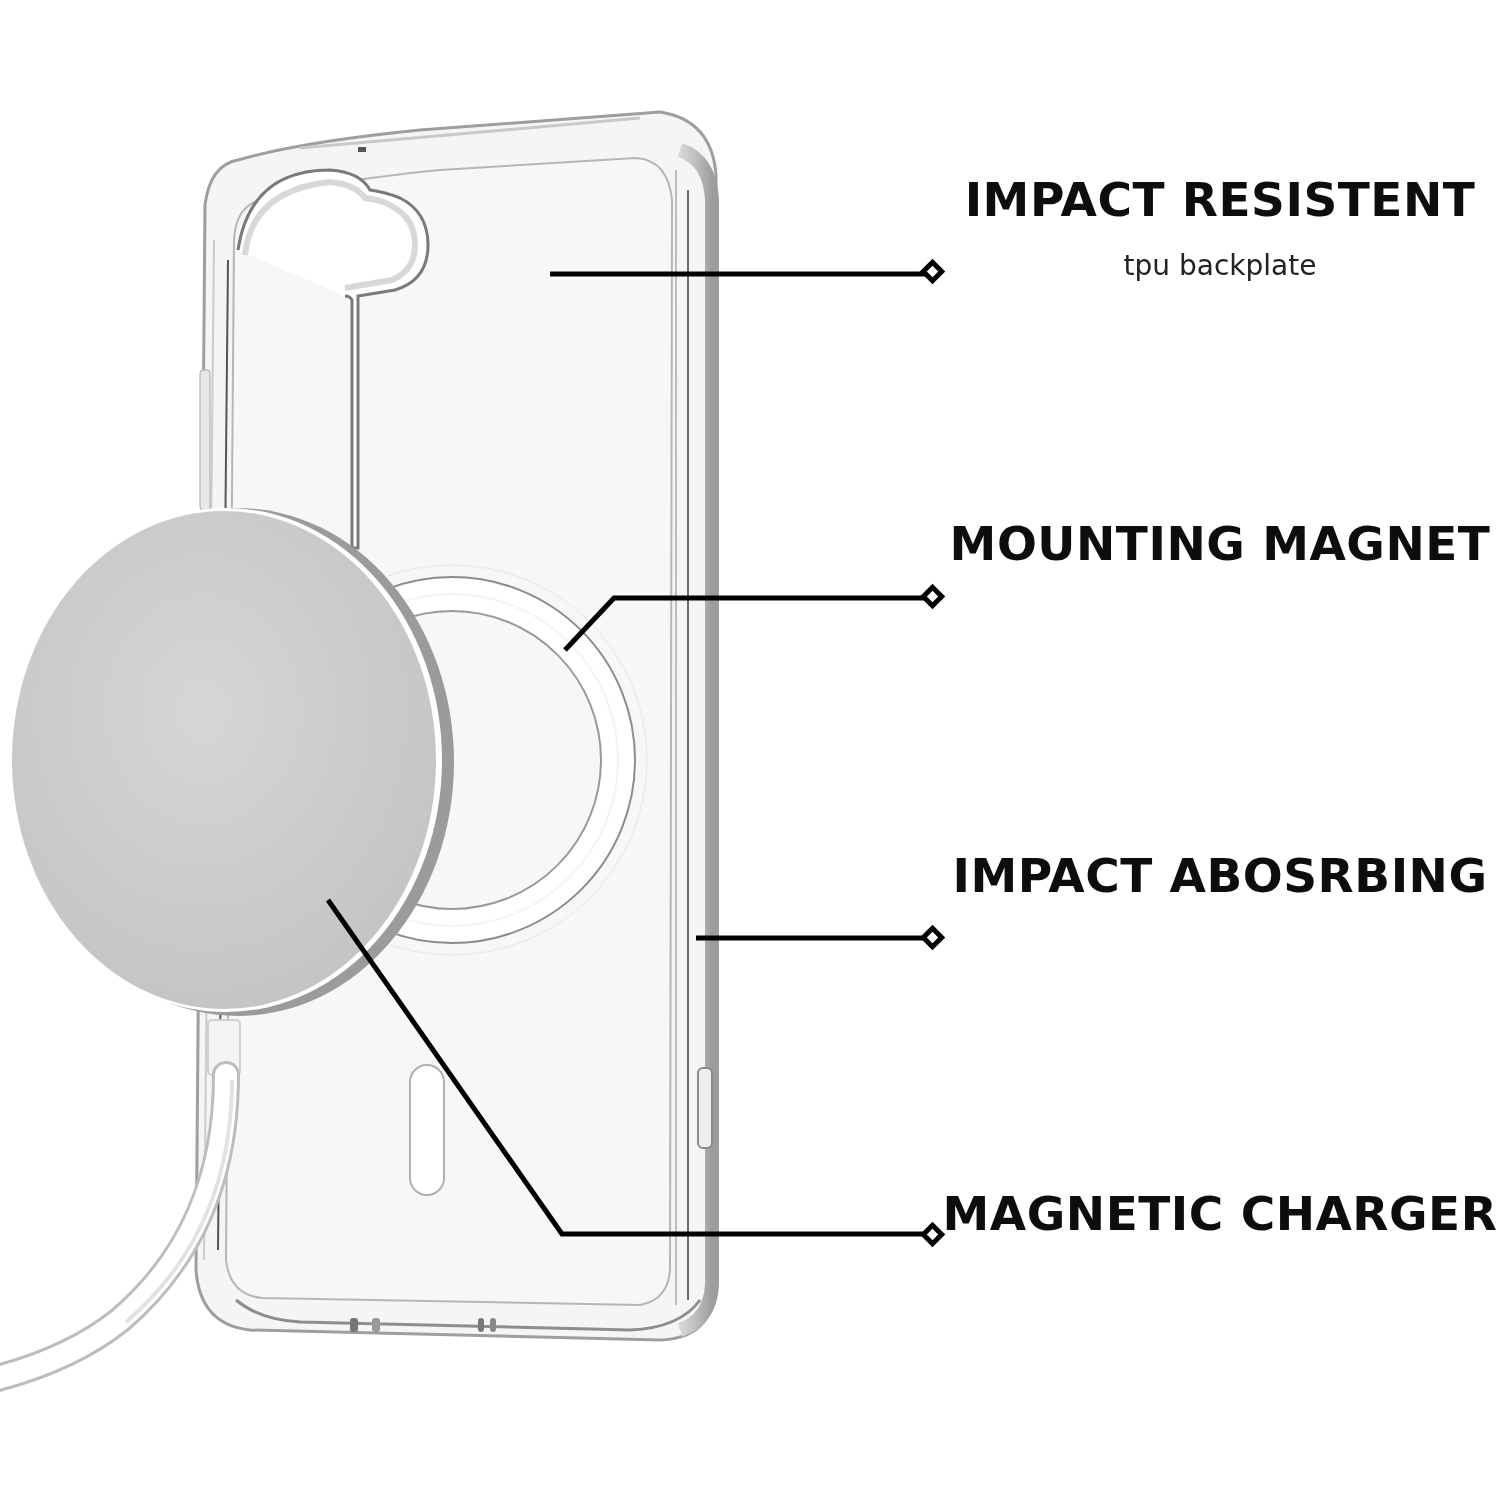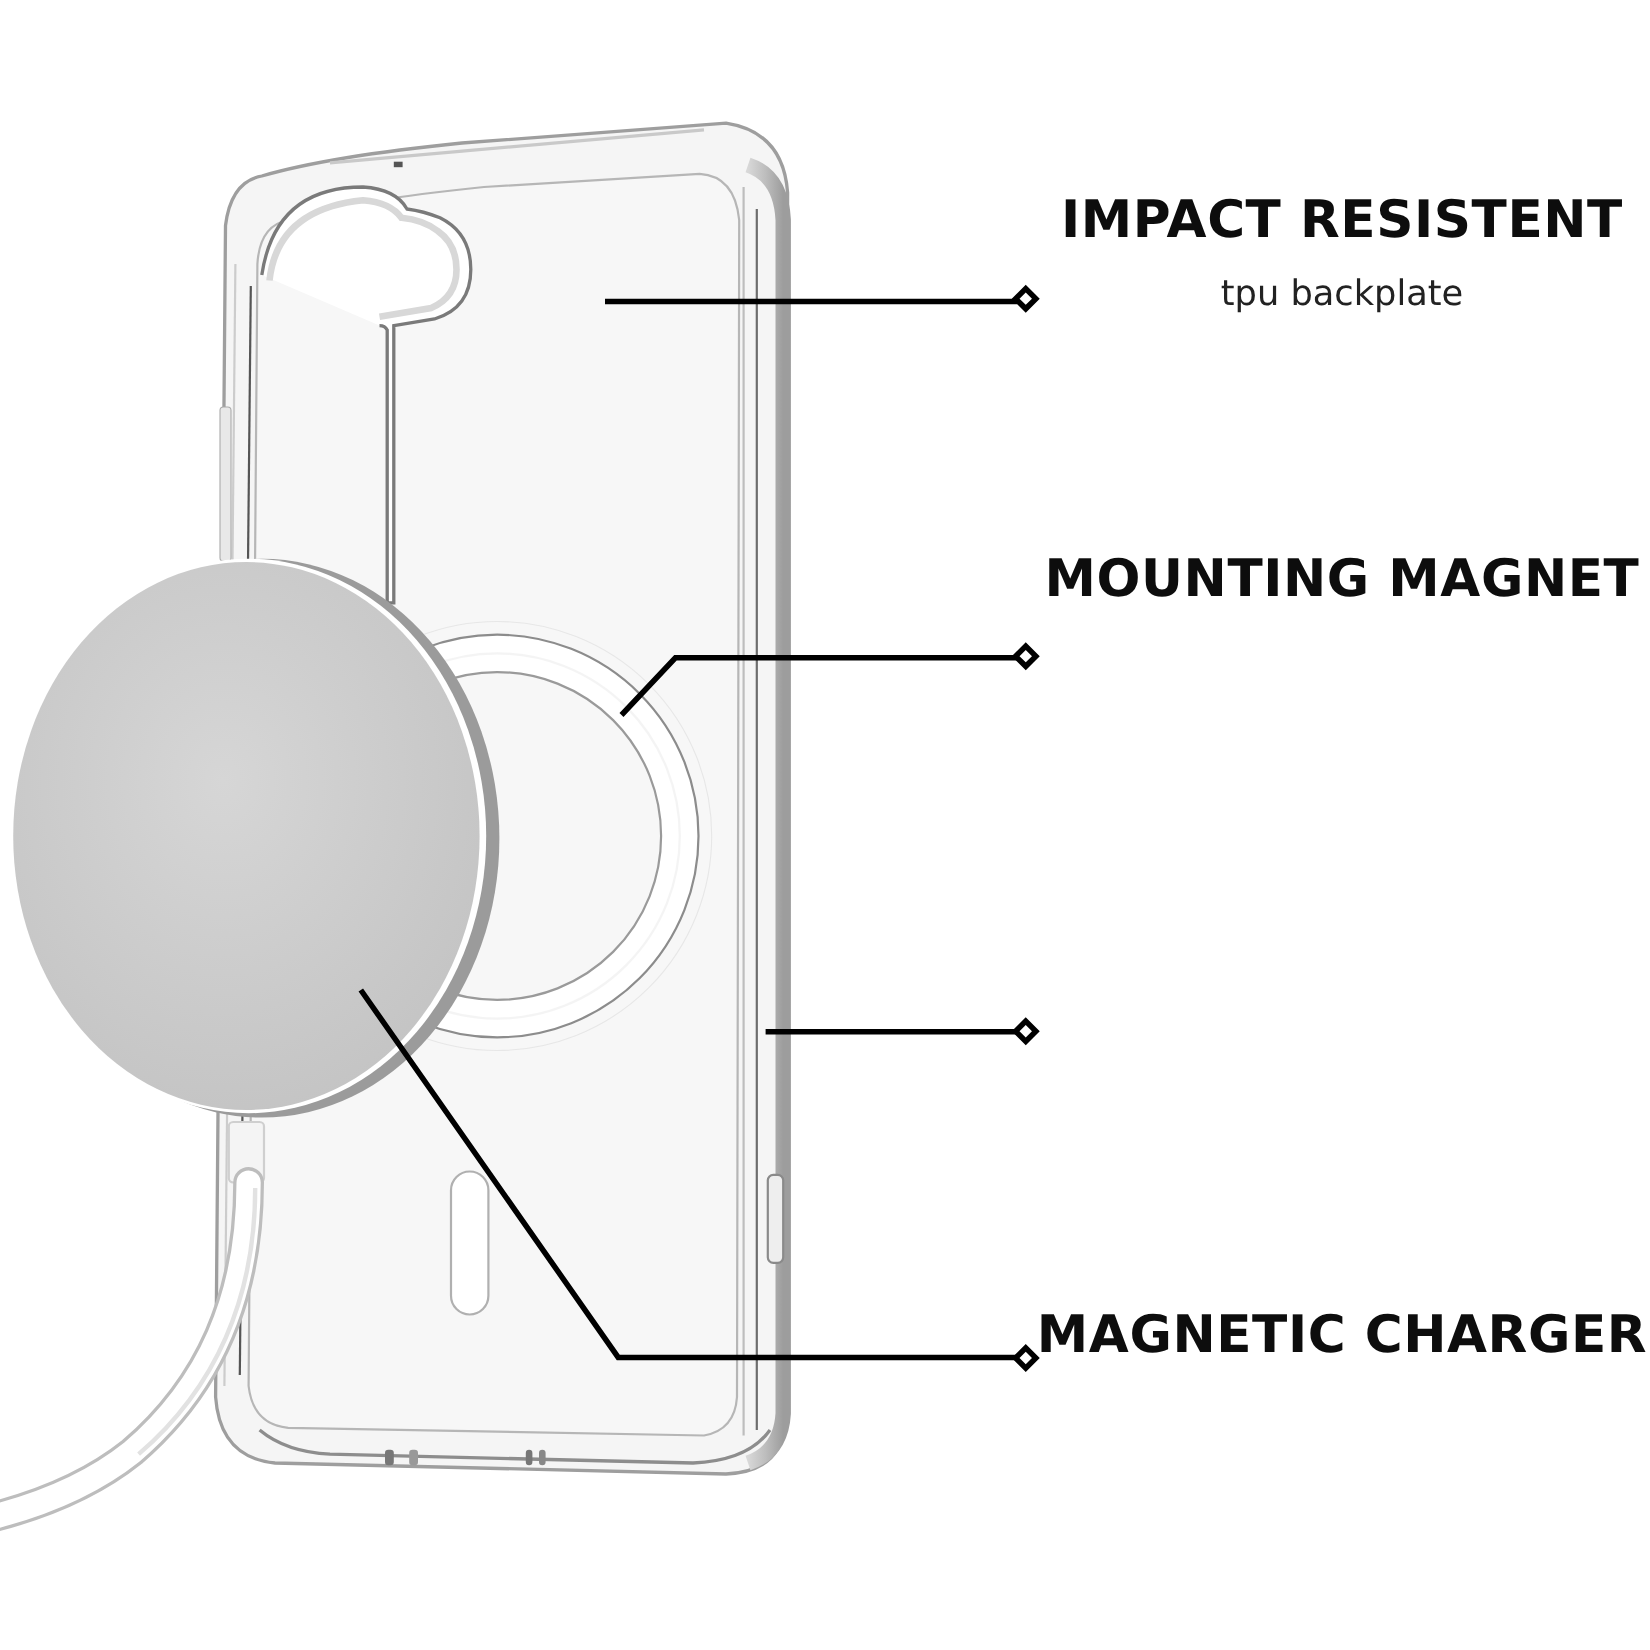--- a/index.html
+++ b/index.html
@@ -35,27 +35,27 @@
       font-size: 47px;
       letter-spacing: 0.5px;
       line-height: 56px;
       white-space: nowrap;
       color: #0d0d0d;
     }
     .callout-sub {
       display: block;
       margin-top: 18px;
       font-family: "DejaVu Sans", "Liberation Sans", sans-serif;
-      font-size: 32px;
+      font-size: 28px;
       line-height: 40px;
       color: #222222;
       white-space: nowrap;
     }
     #callout-1 { top: 172px; }
-    #callout-2 { top: 499px; }
+    #callout-2 { top: 516px; }
     #callout-3 { top: 848px; }
     #callout-4 { top: 1150px; margin-top: 36px; }
   </style>
 </head>
 <body>
 
 <svg class="art" viewBox="0 0 1500 1500" xmlns="http://www.w3.org/2000/svg">
   <defs>
     <linearGradient id="caseEdgeGrad" x1="0" x2="1" y1="0" y2="0">
       <stop offset="0" stop-color="#d8d8d8"></stop>
@@ -181,17 +181,18 @@
 <div class="callout" id="callout-1">
   <span class="callout-title">IMPACT RESISTENT</span>
   <span class="callout-sub">tpu backplate</span>
 </div>
 
 <div class="callout" id="callout-2">
   <span class="callout-title">MOUNTING MAGNET</span>
 </div>
 
 <div class="callout" id="callout-3">
+  <span class="callout-title">IMPACT ABOSRBING</span>
 </div>
 
 <div class="callout" id="callout-4">
   <span class="callout-title">MAGNETIC CHARGER</span>
 </div>
 
 </body></html>

